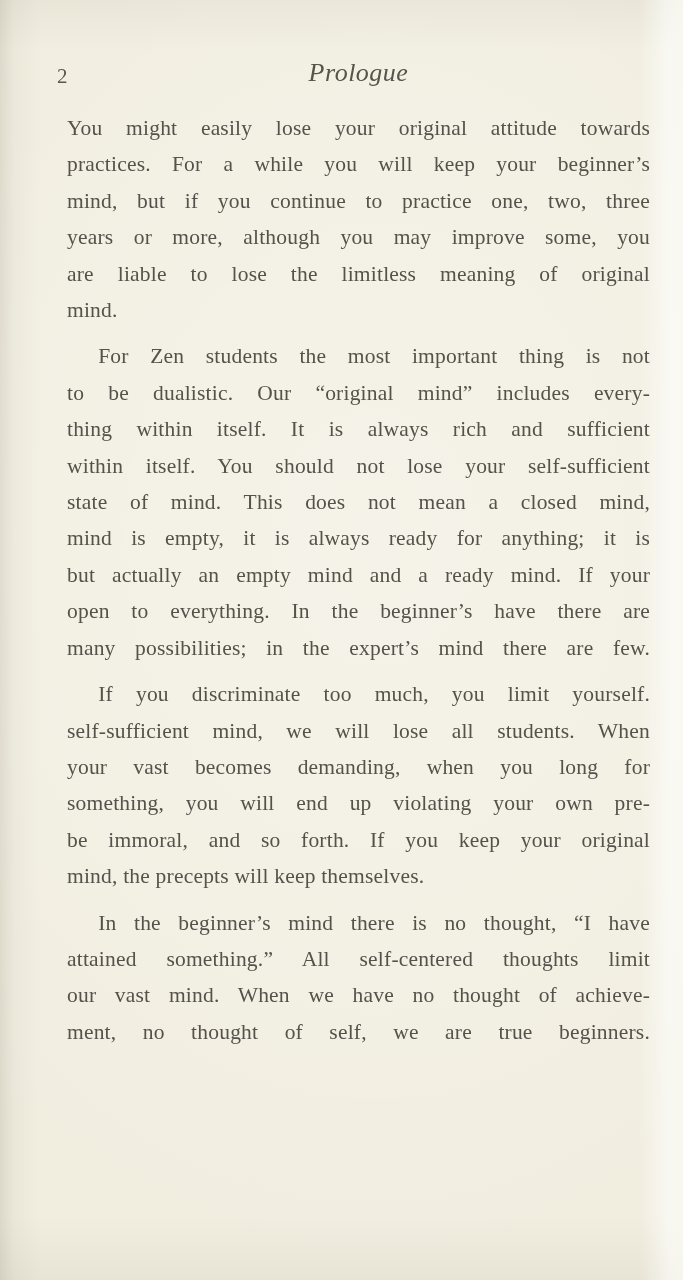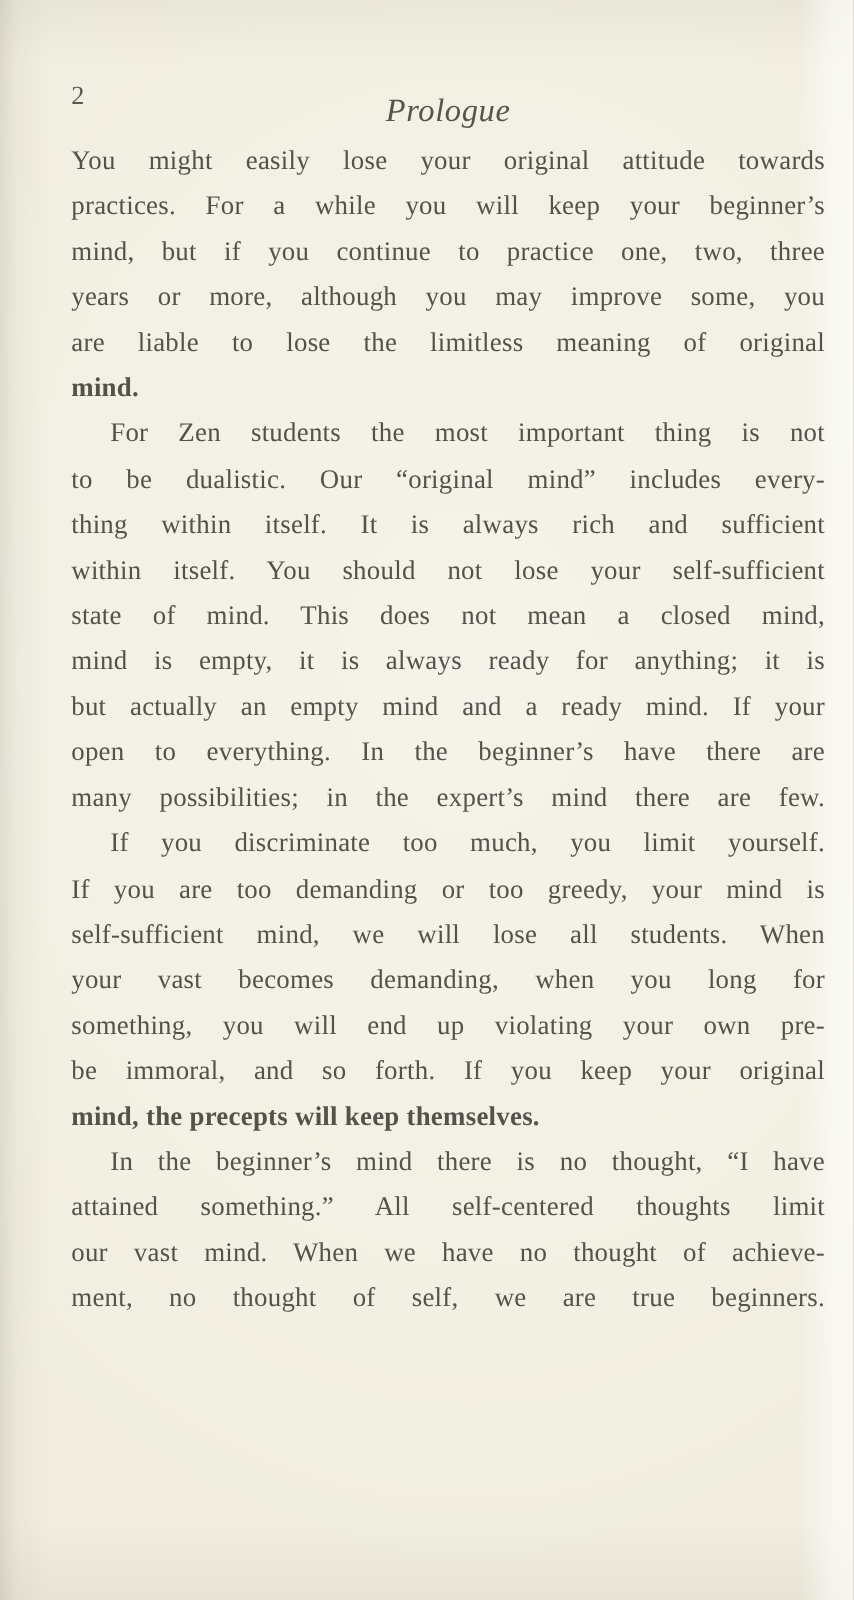--- a/index.html
+++ b/index.html
@@ -35,47 +35,46 @@
     left: 0;
     top: 6px;
     font-size: 21px;
     letter-spacing: 0.5px;
     color: #5b594f;
   }
   .running-header {
     position: absolute;
     left: 0;
     right: 0;
-    top: 16px;
+    top: 0;
     text-align: center;
     font-style: italic;
     font-size: 26px;
     letter-spacing: 0.5px;
     color: #56544b;
   }
   .body-text {
     width: 603px;
   }
   .para {
-    margin: 0;
+    margin: 10px;
     padding: 0;
   }
   .line {
     display: block;
     font-size: 21.5px;
     line-height: 36.4px;
     letter-spacing: 0.2px;
     text-align: justify;
     text-align-last: justify;
     -moz-text-align-last: justify;
     white-space: normal;
   }
   .line.no-justify {
     text-align-last: left;
-    font-weight: bold;
     -moz-text-align-last: left;
   }
   .para.indent .line:first-child {
     text-indent: 1.45em;
   }
 </style>
 </head>
 <body>
 
 <div class="book-page">
@@ -99,21 +98,20 @@
           <span class="line">thing within itself. It is always rich and sufficient</span>
           <span class="line">within itself. You should not lose your self-sufficient</span>
           <span class="line">state of mind. This does not mean a closed mind,</span>
           <span class="line">mind is empty, it is always ready for anything; it is</span>
           <span class="line">but actually an empty mind and a ready mind. If your</span>
           <span class="line">open to everything. In the beginner’s have there are</span>
           <span class="line">many possibilities; in the expert’s mind there are few.</span>
         </p>
         <p class="para indent">
           <span class="line">If you discriminate too much, you limit yourself.</span>
-          <span class="line">If you are too demanding or too greedy, your mind is</span>
           <span class="line">self-sufficient mind, we will lose all students. When</span>
           <span class="line">your vast becomes demanding, when you long for</span>
           <span class="line">something, you will end up violating your own pre-</span>
           <span class="line">be immoral, and so forth. If you keep your original</span>
           <span class="line no-justify">mind, the precepts will keep themselves.</span>
         </p>
         <p class="para indent">
           <span class="line">In the beginner’s mind there is no thought, “I have</span>
           <span class="line">attained something.” All self-centered thoughts limit</span>
           <span class="line">our vast mind. When we have no thought of achieve-</span>

